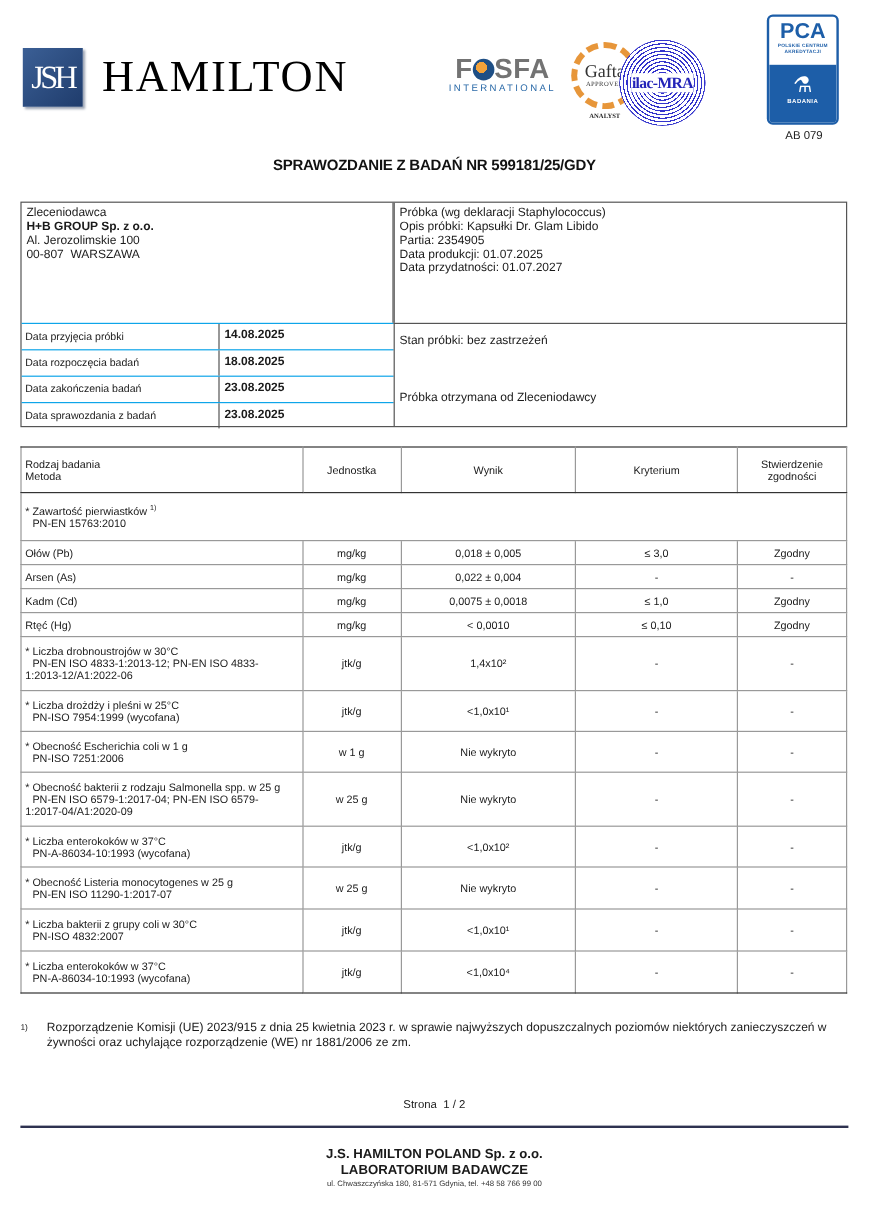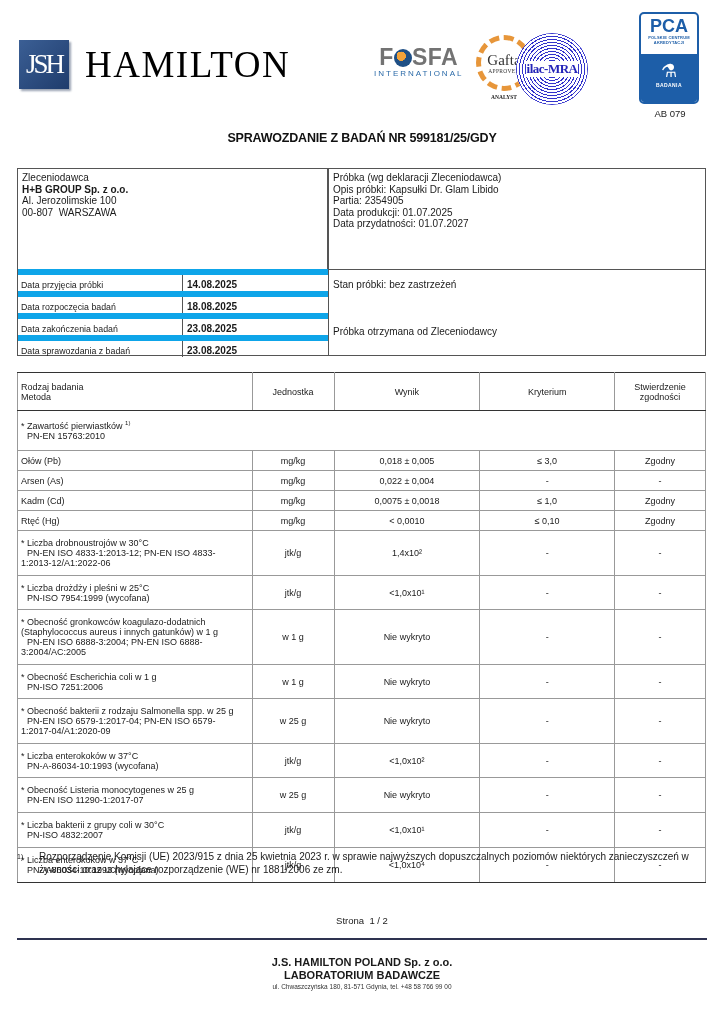--- a/index.html
+++ b/index.html
@@ -46,21 +46,21 @@
   .pca-code { position: absolute; left: 630px; top: 108px; width: 80px; text-align: center; font-size: 9.5px; color: #222; }
 
   
   .report-title { position: absolute; left: 0; width: 724px; top: 131px; text-align: center; font-size: 12.5px; font-weight: bold; color: #111; letter-spacing: -0.2px; }
 
   
   .info { position: absolute; left: 17px; top: 168px; width: 689px; height: 188px; border: 1px solid #555; }
   .client { position: absolute; left: 0; top: 0; width: 310px; height: 100px; padding: 3px 4px; font-size: 10px; line-height: 11.5px; border-right: 1px solid #555; }
   .client .bold { font-weight: bold; }
   .dates { position: absolute; left: 0; top: 100px; width: 310px; }
-  .date-row { display: flex; height: 22px; border-top: 6px solid #0ea5e9; }
+  .date-row { display: flex; height: 22px; border-top: 1px solid #0ea5e9; }
   .date-label { width: 165px; border-right: 1px solid #555; font-size: 8.8px; padding: 5px 3px; }
   .date-value { flex: 1; font-size: 10px; font-weight: bold; padding: 4px 4px; }
   .sample { position: absolute; left: 310px; top: 0; width: 377px; height: 100px; padding: 3px 4px; font-size: 10px; line-height: 11.2px; border-left: 1px solid #555; }
   .sample .lbl { margin-bottom: 1px; }
   .sample-state { position: absolute; left: 310px; top: 100px; width: 377px; height: 86px; border-top: 1px solid #555; border-left: 1px solid #555; font-size: 10px; }
   .sample-state .s1 { position: absolute; left: 4px; top: 9px; }
   .sample-state .s2 { position: absolute; left: 4px; top: 56px; }
 
   
   table.results { position: absolute; left: 17px; top: 372px; width: 689px; border-collapse: collapse; font-size: 9px; }
@@ -149,21 +149,21 @@
       <div class="date-label">Data zakończenia badań</div>
       <div class="date-value">23.08.2025</div>
     </div>
     <div class="date-row">
       <div class="date-label">Data sprawozdania z badań</div>
       <div class="date-value">23.08.2025</div>
     </div>
   </div>
 
   <div class="sample">
-    <div class="lbl">Próbka (wg deklaracji Zleceniodawca)</div>
+    <div class="lbl">Próbka (wg deklaracji Staphylococcus)</div>
     <div>Opis próbki: Kapsułki Dr. Glam Libido</div>
     <div>Partia: 2354905</div>
     <div>Data produkcji: 01.07.2025</div>
     <div>Data przydatności: 01.07.2027</div>
   </div>
 
   <div class="sample-state">
     <div class="s1">Stan próbki: bez zastrzeżeń</div>
     <div class="s2">Próbka otrzymana od Zleceniodawcy</div>
   </div>
@@ -231,31 +231,20 @@
       <tr class="two-line">
         <td>
           <div>* Liczba drożdży i pleśni w 25°C</div>
           <div class="method">PN-ISO 7954:1999 (wycofana)</div>
         </td>
         <td class="c">jtk/g</td>
         <td class="c">&lt;1,0x10¹</td>
         <td class="c">-</td>
         <td class="c">-</td>
       </tr>
-      <tr class="four-line">
-        <td>
-          <div>* Obecność gronkowców koagulazo-dodatnich (Staphylococcus aureus i innych gatunków) w 1 g</div>
-          <div class="method">PN-EN ISO 6888-3:2004; PN-EN ISO 6888-</div>
-          <div>3:2004/AC:2005</div>
-        </td>
-        <td class="c">w 1 g</td>
-        <td class="c">Nie wykryto</td>
-        <td class="c">-</td>
-        <td class="c">-</td>
-      </tr>
       <tr class="two-line">
         <td>
           <div>* Obecność Escherichia coli w 1 g</div>
           <div class="method">PN-ISO 7251:2006</div>
         </td>
         <td class="c">w 1 g</td>
         <td class="c">Nie wykryto</td>
         <td class="c">-</td>
         <td class="c">-</td>
       </tr>

